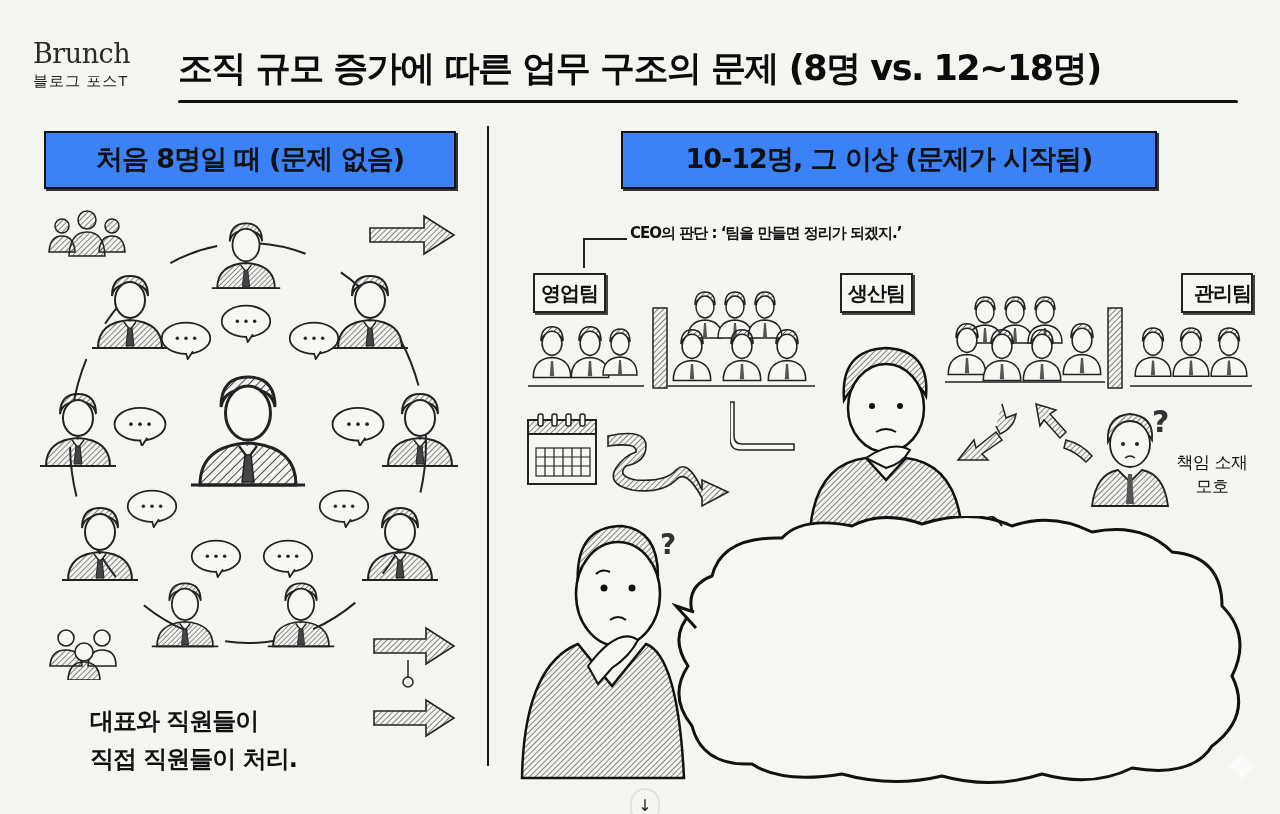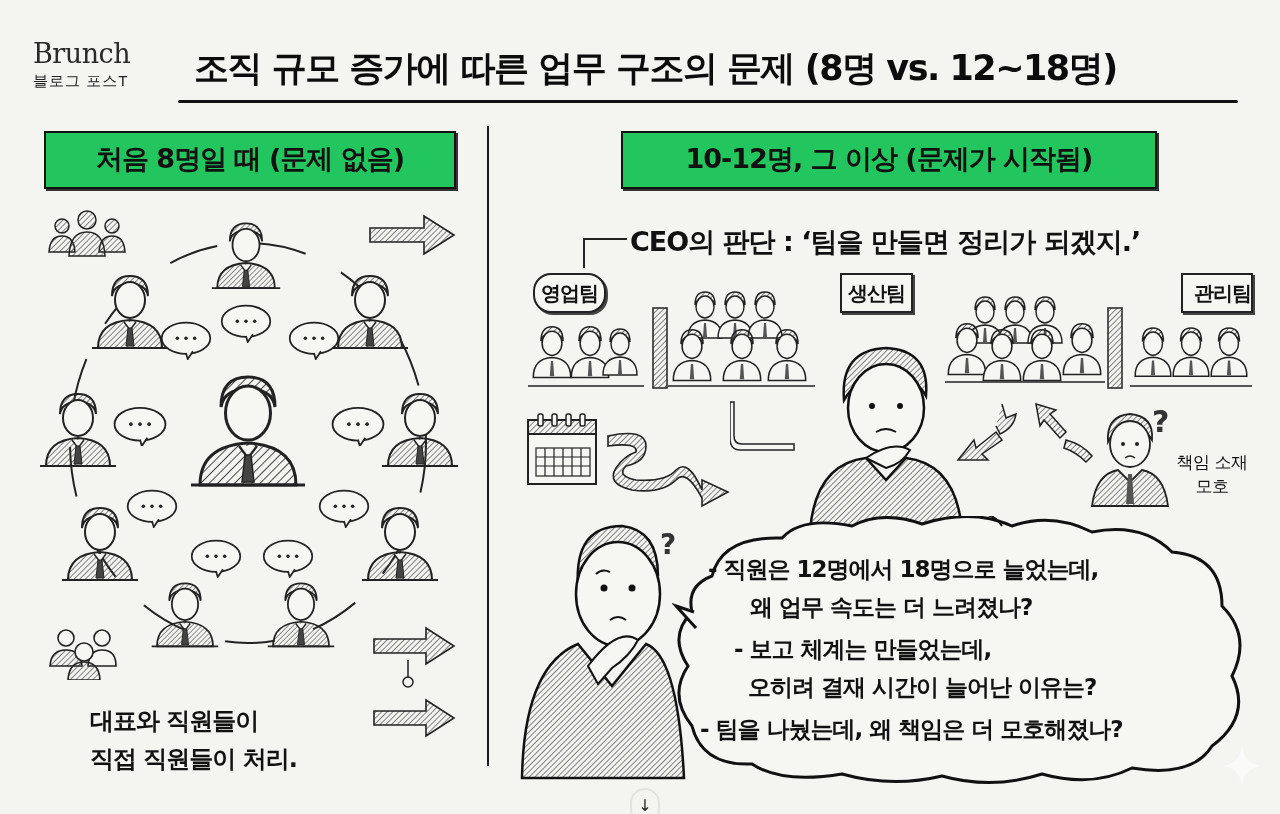--- a/index.html
+++ b/index.html
@@ -10,51 +10,51 @@
     color: #111;
     position: relative;
   }
   .page { position: absolute; left: 0; top: 0; width: 1280px; height: 587px; margin-top: 8px; }
 
   
   .brand { position: absolute; left: 33px; top: 30px; }
   .brand-name { font-family: "DejaVu Serif", "Liberation Serif", serif; font-size: 27px; color: #2a2a2a; letter-spacing: -0.5px; line-height: 32px; }
   .brand-sub { font-family: Liberation Sans, sans-serif; font-size: 15px; color: #222; margin-top: 2px; letter-spacing: 1px; }
   .main-title {
-    position: absolute; left: 194px; top: 38px;
+    position: absolute; left: 178px; top: 38px;
     font-size: 35px; font-weight: bold; letter-spacing: -1.5px; color: #0c0c0c;
     white-space: nowrap; line-height: 44px;
   }
   .title-underline { position: absolute; left: 178px; top: 92px; width: 1060px; height: 3px; background: #111; border-radius: 2px; }
 
   
   .divider { position: absolute; left: 487px; top: 118px; width: 2px; height: 640px; background: #1a1a1a; }
   .bottom-rule { position: absolute; left: 40px; top: 810px; width: 1210px; height: 2px; background: #dcdcd8; }
 
   
   .section-box {
-    position: absolute; border: 2.5px solid #111; background: #22c55e;
+    position: absolute; border: 2.5px solid #111; background: #3b82f6;
     font-weight: bold; font-size: 27px; letter-spacing: -1px; text-align: center;
     line-height: 52px; white-space: nowrap;
     box-shadow: 2px 2px 0 #333;
   }
   .box-left { left: 44px; top: 123px; width: 412px; height: 58px; }
   .box-right { left: 621px; top: 123px; width: 536px; height: 58px; }
 
   
-  .ceo-judge { position: absolute; left: 630px; top: 216px; font-size: 27px; font-weight: bold; letter-spacing: -1px; white-space: nowrap; }
+  .ceo-judge { position: absolute; left: 630px; top: 216px; font-size: 15px; font-weight: bold; letter-spacing: -1px; white-space: nowrap; }
   .ceo-bracket { position: absolute; left: 583px; top: 230px; width: 44px; height: 30px; border-top: 2px solid #222; border-left: 2px solid #222; }
 
   
   .team-label {
     position: absolute; border: 2px solid #222; background: #f6f6f3; font-weight: bold;
     font-size: 20px; letter-spacing: -1px; text-align: center; line-height: 36px; height: 40px;
     box-shadow: 2px 2px 0 #444;
   }
-  .team-sales { left: 533px; top: 265px; width: 73px; border-radius: 18px; }
+  .team-sales { left: 533px; top: 265px; width: 73px; }
   .team-prod { left: 840px; top: 265px; width: 73px; }
   .team-admin { left: 1181px; top: 265px; width: 72px; text-align: right; }
 
   
   .left-caption {
     position: absolute; left: 90px; top: 694px; width: 330px; 
     font-size: 24px; font-weight: bold; line-height: 38px; letter-spacing: -1px;
   }
   .resp-label { position: absolute; left: 1172px; top: 442px; width: 80px; text-align: center; font-size: 17px; font-weight: normal; line-height: 24px; letter-spacing: -0.5px; }
 
@@ -291,27 +291,20 @@
     <path d="M4 262 Q6 150 60 128 L94 170 L128 128 Q160 140 166 262 Z" fill="url(#hatch)" stroke="#111" stroke-width="2.5"></path>
     <path d="M70 150 Q100 110 120 124 Q112 140 94 152 L80 168 Z" fill="#f6f6f3" stroke="#111" stroke-width="2"></path>
   </svg>
   <div style="position:absolute;left:660px;top:520px;font-size:28px;font-weight:bold;color:#333">?</div>
 
   <svg class="cloud" viewBox="0 0 580 270">
     <path d="M40 60 Q50 20 110 22 Q130 0 180 10 Q210 -6 250 8 Q300 -8 340 10 Q380 -4 420 16 Q470 6 500 36 Q550 40 550 90 Q580 120 560 160 Q580 200 540 230 Q520 262 460 252 Q420 272 370 258 Q320 274 270 260 Q220 272 170 258 Q110 268 80 248 Q30 250 20 210 Q-4 180 16 150 Q-4 120 20 96 Q14 70 40 60 Z" fill="#f6f6f3" stroke="#111" stroke-width="3"></path>
     <path d="M22 96 L4 90 L24 112" fill="#f6f6f3" stroke="#111" stroke-width="3"></path>
     <path d="M300 0 Q320 -6 330 10" fill="none" stroke="#111" stroke-width="2"></path>
   </svg>
-  <div class="cloud-text" style="position:absolute;left:672px;top:508px;width:580px;height:270px">
-    <div class="cloud-line" style="left:36px;top:38px">- 직원은 12명에서 18명으로 늘었는데,</div>
-    <div class="cloud-line" style="left:78px;top:76px">왜 업무 속도는 더 느려졌나?</div>
-    <div class="cloud-line" style="left:62px;top:118px">- 보고 체계는 만들었는데,</div>
-    <div class="cloud-line" style="left:76px;top:156px">오히려 결재 시간이 늘어난 이유는?</div>
-    <div class="cloud-line" style="left:28px;top:198px">- 팀을 나눴는데, 왜 책임은 더 모호해졌나?</div>
-  </div>
 
   <svg class="sparkle" viewBox="0 0 40 40">
     <path d="M20 0 Q22 18 40 20 Q22 22 20 40 Q18 22 0 20 Q18 18 20 0 Z" fill="#fbfbf9" opacity="0.9"></path>
   </svg>
 
   <div class="bottom-rule"></div>
   <div class="scroll-down">↓</div>
 </div>
 
 </body></html>

